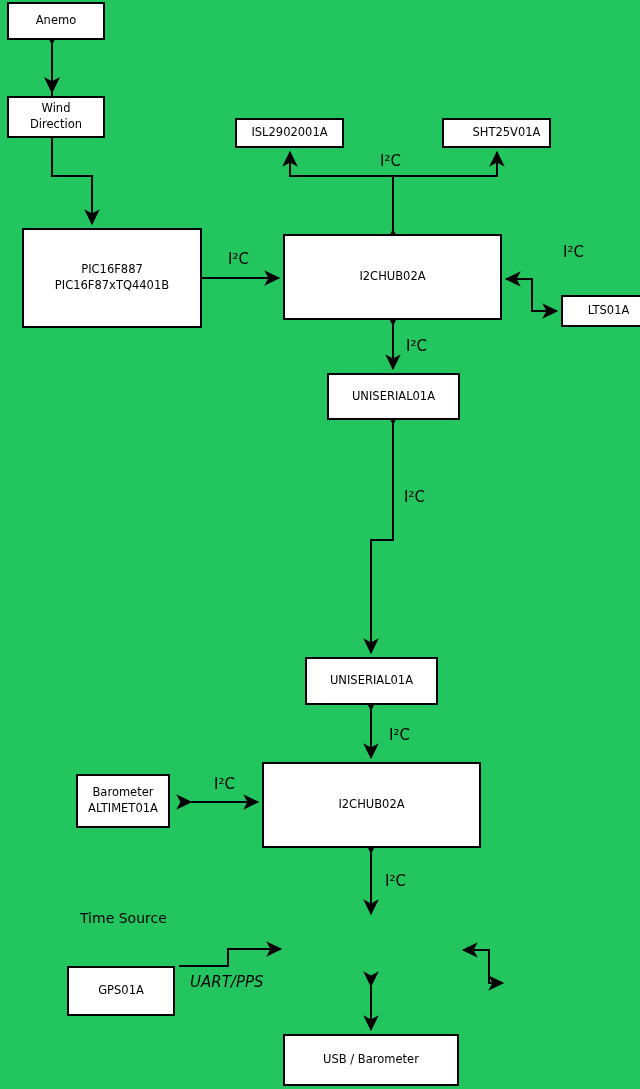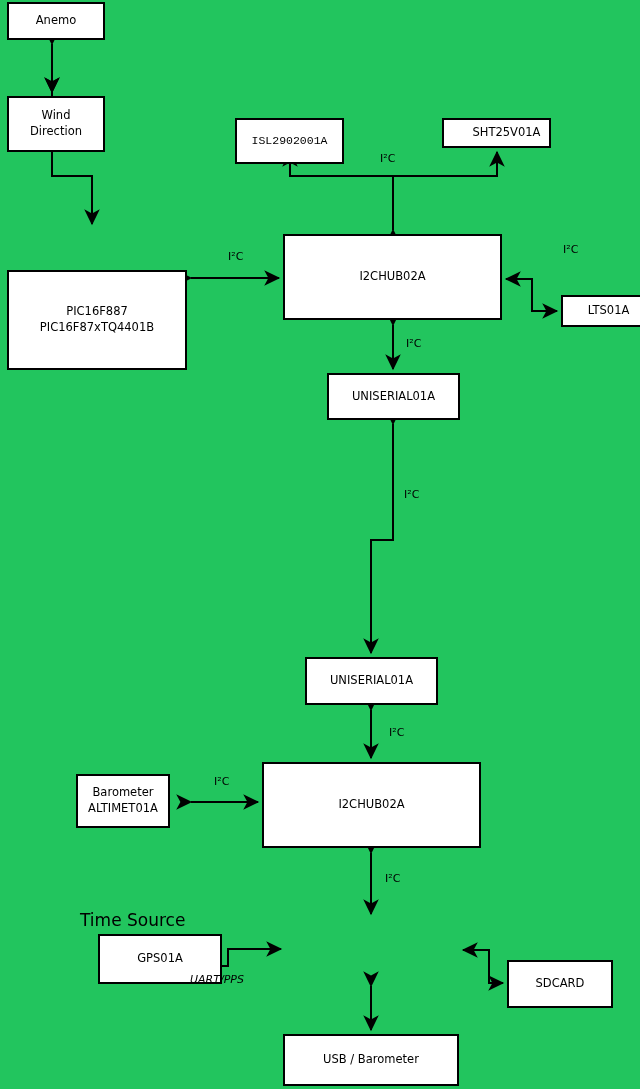--- a/index.html
+++ b/index.html
@@ -33,29 +33,29 @@
     justify-content: center;
     text-align: center;
     font-size: 11.5px;
     color: #000000;
     line-height: 1.35;
     white-space: pre-line;
     z-index: 2;
   }
   .edge-label {
     position: absolute;
-    font-size: 11px;
+    font-size: 15px;
     color: #000000;
     background: transparent;
     white-space: nowrap;
     z-index: 3;
   }
   .free-label {
     position: absolute;
-    font-size: 17px;
+    font-size: 14px;
     color: #000000;
     white-space: nowrap;
     z-index: 3;
   }
 </style>
 </head>
 <body>
 
 <div id="diagram-root">
 
@@ -107,47 +107,46 @@
     </g>
 
     <g stroke="#000000" stroke-width="2" fill="none">
       <polyline points="489,983 489,950 463,950" marker-end="url(#ah)"></polyline>
       <polyline points="489,950 489,983 503,983" marker-end="url(#ah)"></polyline>
     </g>
   </svg>
 
   <div class="node" style="left:7px;top:2px;width:98px;height:38px;">Anemo</div>
 
-  <div class="node" style="left:7px;top:96px;width:98px;height:56px;">Wind
+  <div class="node" style="left:7px;top:96px;width:98px;height:42px;">Wind
 Direction</div>
 
-  <div class="node" style="left:7px;top:228px;width:180px;height:100px;margin-top:42px;">PIC16F887
+  <div class="node" style="left:22px;top:228px;width:180px;height:100px;">PIC16F887
 PIC16F87xTQ4401B</div>
 
-  <div class="node" style="left:235px;top:118px;width:109px;height:46px;font-family:Liberation Mono, monospace;">ISL2902001A</div>
+  <div class="node" style="left:235px;top:118px;width:109px;height:30px;">ISL2902001A</div>
 
   <div class="node" style="left:442px;top:118px;width:109px;height:30px;padding-left:20px;">SHT25V01A</div>
 
   <div class="node" style="left:283px;top:234px;width:219px;height:86px;">I2CHUB02A</div>
 
   <div class="node" style="left:561px;top:295px;width:95px;height:32px;">LTS01A</div>
 
   <div class="node" style="left:327px;top:373px;width:133px;height:47px;">UNISERIAL01A</div>
 
   <div class="node" style="left:305px;top:657px;width:133px;height:48px;">UNISERIAL01A</div>
 
   <div class="node" style="left:262px;top:762px;width:219px;height:86px;">I2CHUB02A</div>
 
   <div class="node" style="left:76px;top:774px;width:94px;height:54px;">Barometer
 ALTIMET01A</div>
 
-  <div class="node" style="left:67px;top:934px;width:124px;height:50px;margin-left:31px;">GPS01A</div>
+  <div class="node" style="left:67px;top:966px;width:108px;height:50px;">GPS01A</div>
 
 
-  <div class="node" style="left:507px;top:960px;width:106px;height:48px;">SDCARD</div>
 
   <div class="node" style="left:283px;top:1034px;width:176px;height:52px;">USB / Barometer</div>
 
   <div class="edge-label" style="left:380px;top:152px;">I²C</div>
   <div class="edge-label" style="left:228px;top:250px;">I²C</div>
   <div class="edge-label" style="left:563px;top:243px;">I²C</div>
   <div class="edge-label" style="left:406px;top:337px;">I²C</div>
   <div class="edge-label" style="left:404px;top:488px;">I²C</div>
   <div class="edge-label" style="left:389px;top:726px;">I²C</div>
   <div class="edge-label" style="left:214px;top:775px;">I²C</div>

